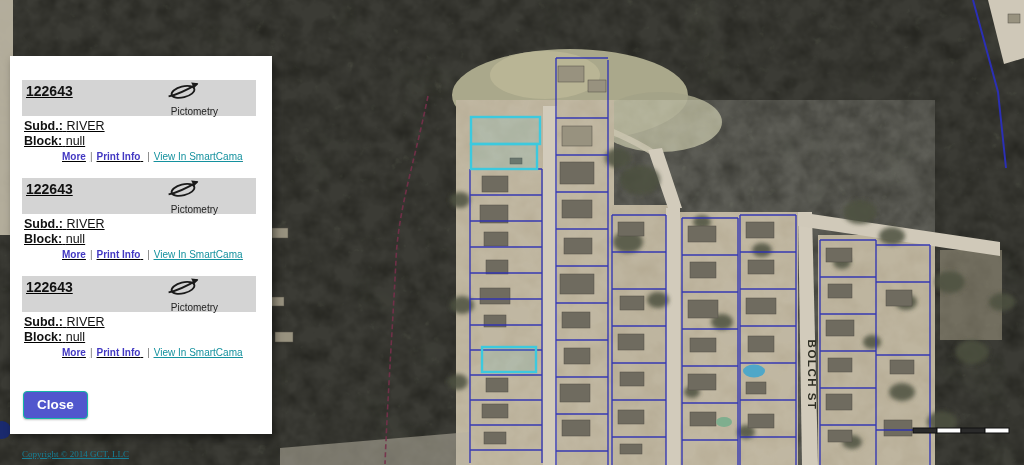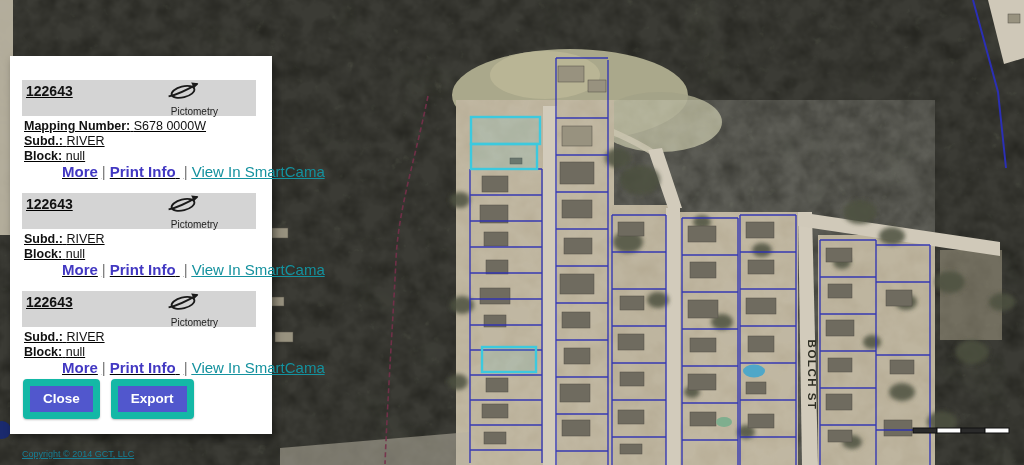--- a/index.html
+++ b/index.html
@@ -23,34 +23,34 @@
   .rec-header{
     background:#d4d4d4;height:36px;position:relative;padding:2px 4px;
   }
   .rec-id{font-weight:bold;font-size:14px;color:#111;line-height:15px;}
   .logo{position:absolute;right:38px;top:1px;text-align:right;width:70px;}
   .logo svg{display:block;margin:0 auto;}
   .logo-text{font-size:10px;color:#222;line-height:10px;margin-top:-1px;}
   .rec-body{padding:3px 0 0 2px;font-size:12.5px;color:#111;}
   .rec-row{line-height:15px;white-space:nowrap;}
   .rec-row b{font-weight:bold;}
-  .rec-links{line-height:16px;font-size:15px;white-space:nowrap;padding-left:38px;}
+  .rec-links{line-height:16px;font-size:10px;white-space:nowrap;padding-left:38px;}
   .lnk-blue{color:#4238c2;font-weight:bold;text-decoration:none;cursor:pointer;}
   .lnk-teal{color:#14919e;text-decoration:underline;cursor:pointer;}
   .sep{color:#777;padding:0 4px;font-weight:normal;}
   .panel-footer{position:absolute;left:13px;bottom:15px;display:flex;gap:11px;}
   .btn{
     background:#5157cd;color:#fff;font-weight:bold;font-size:13.5px;
     font-family:"Liberation Sans","DejaVu Sans",sans-serif;
-    padding:5px 13px 6px;border-radius:4px;border:7px solid #14b8a6;
+    padding:5px 13px 6px;border-radius:4px;border:1px solid #14b8a6;
     cursor:pointer;box-shadow:0 1px 2px rgba(0,0,0,.25);
   }
   .copyright{
     position:absolute;left:22px;top:449px;font-size:9px;color:#177f95;
-    text-decoration:underline;z-index:6;cursor:pointer;
+    text-decoration:underline;z-index:6;cursor:pointer;font-family:Liberation Serif, serif;
   }
 </style>
 </head>
 <body>
 
 <div class="stage">
 
   <svg class="map" width="1024" height="465" viewBox="0 0 1024 465">
     <defs>
       <filter id="darkNoise" x="0" y="0" width="100%" height="100%">
@@ -235,21 +235,20 @@
           <span class="logo">
             <svg width="36" height="20" viewBox="0 0 40 22">
               <ellipse cx="20" cy="12" rx="13" ry="6" transform="rotate(-14 20 12)" fill="none" stroke="#1a1a1a" stroke-width="2"></ellipse>
               <path d="M4 17 C 14 15, 24 10, 36 3" stroke="#1a1a1a" stroke-width="2.2" fill="none"></path>
               <path d="M29 1.5 L37 2.5 L32.5 8 Z" fill="#1a1a1a"></path>
             </svg>
             <span class="logo-text">Pictometry</span>
           </span>
         </div>
         <div class="rec-body">
-          <div class="rec-row"><b>Mapping Number:</b> <span>S678 0000W</span></div>
           <div class="rec-row"><b>Subd.:</b> <span>RIVER</span></div>
           <div class="rec-row"><b>Block:</b> <span>null</span></div>
           <div class="rec-links">
             <a class="lnk-blue">More</a><span class="sep">|</span><a class="lnk-blue">Print Info</a> <span class="sep">|</span><a class="lnk-teal">View In SmartCama</a>
           </div>
         </div>
       </div>
 
       <div class="rec">
         <div class="rec-header">
@@ -290,19 +289,18 @@
           <div class="rec-links">
             <a class="lnk-blue">More</a><span class="sep">|</span><a class="lnk-blue">Print Info</a> <span class="sep">|</span><a class="lnk-teal">View In SmartCama</a>
           </div>
         </div>
       </div>
 
     </div>
 
     <div class="panel-footer">
       <button class="btn">Close</button>
-      <button class="btn">Export</button>
     </div>
   </div>
 
   <a class="copyright">Copyright © 2014 GCT, LLC</a>
 
 </div>
 
 </body></html>

